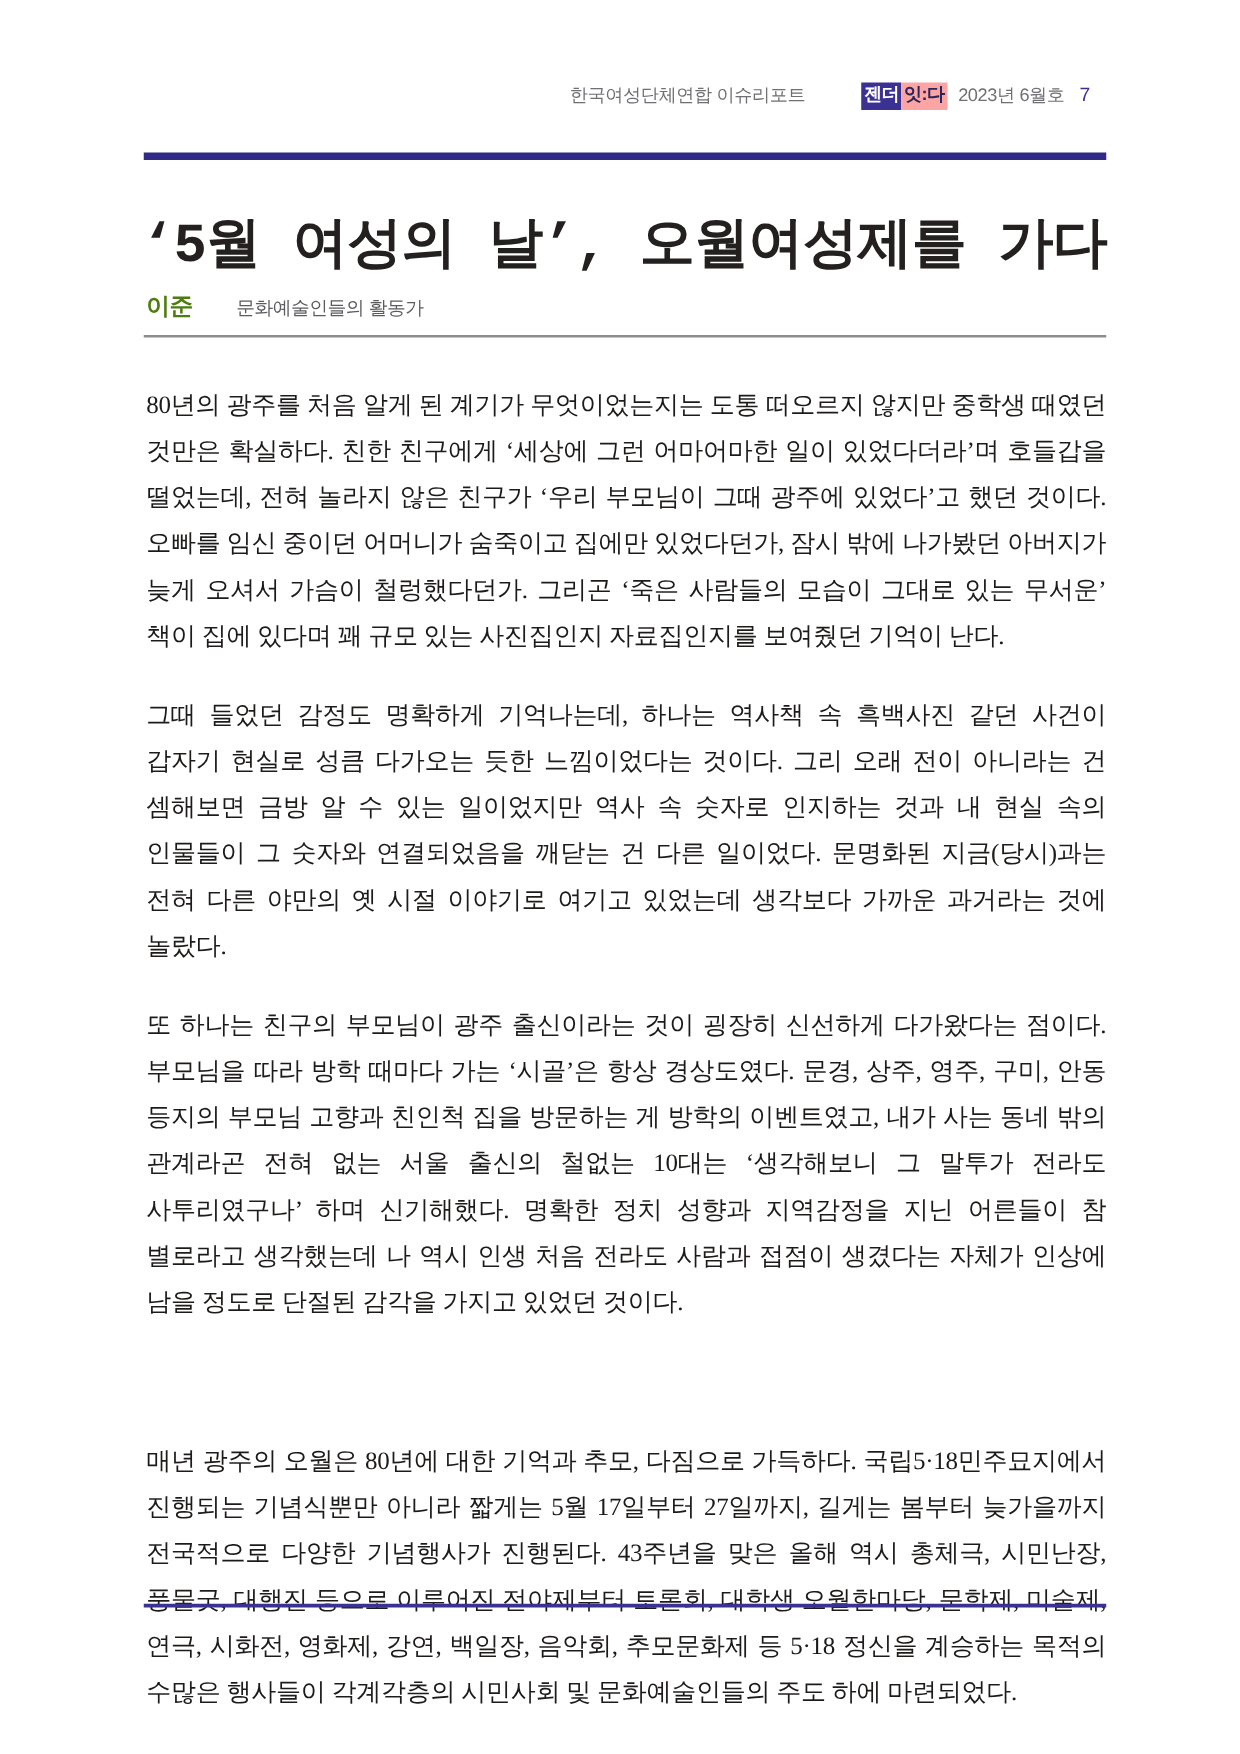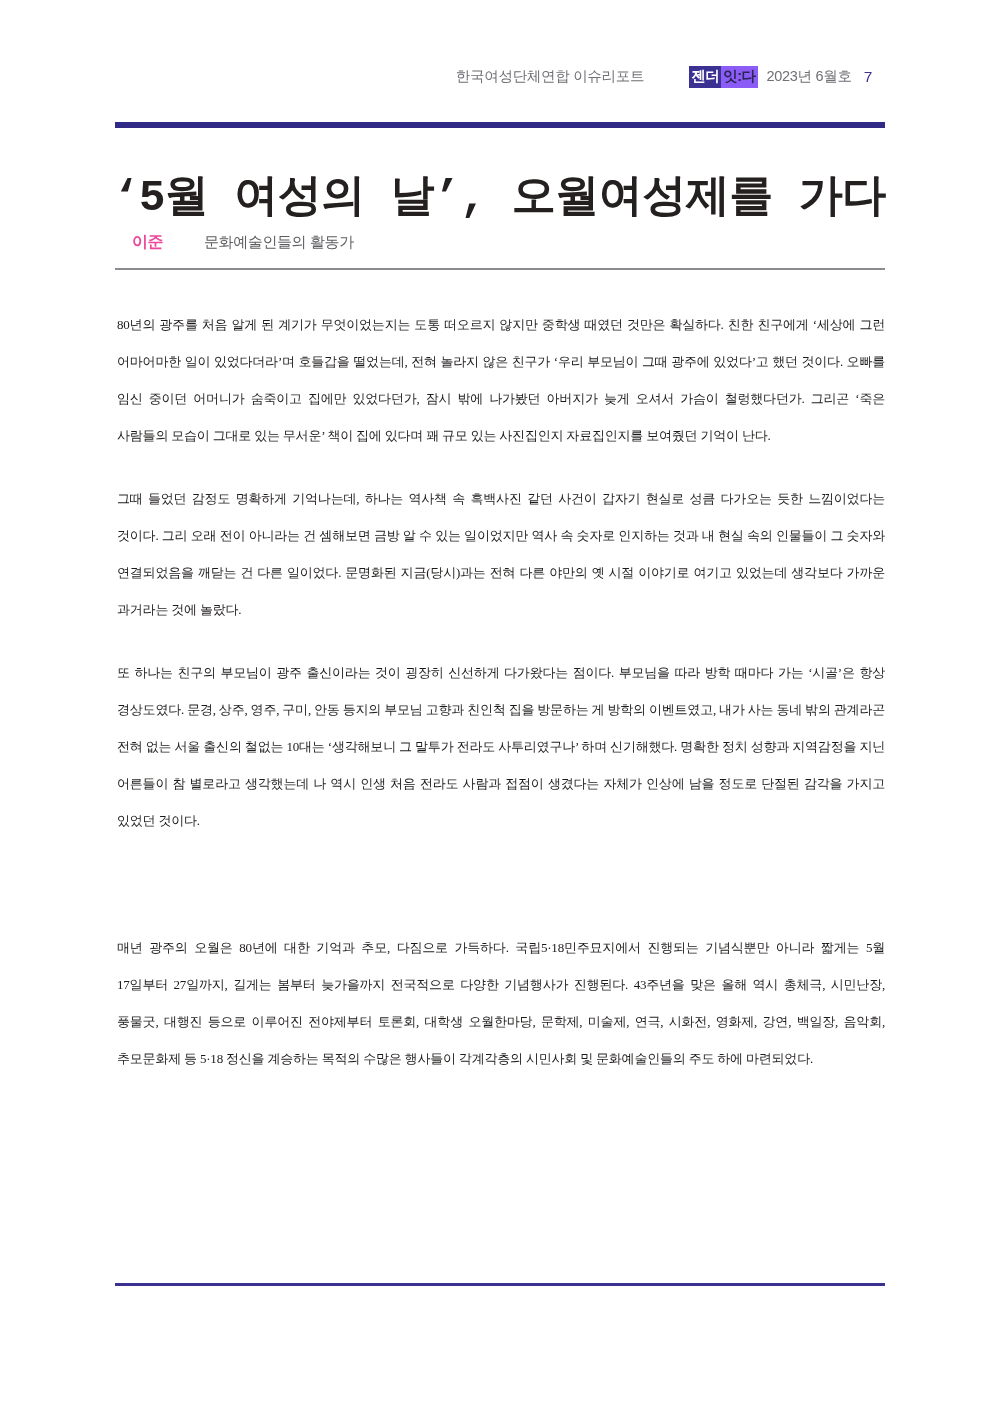--- a/index.html
+++ b/index.html
@@ -49,21 +49,21 @@
     font-weight: 700;
     letter-spacing: -0.5px;
     padding-left: 36px;
   }
   .brand-badge .brand-a {
     background: #3b3192;
     color: #ffffff;
     padding: 3px 2px 4px 2px;
   }
   .brand-badge .brand-b {
-    background: #8b5cf6;
+    background: #fca5a5;
     color: #2b2558;
     padding: 3px 2px 4px 2px;
     text-align: right;
   }
 
   .hdr-issue {
     color: #6f6f74;
   }
   .hdr-pagenum {
     color: #3b3192;
@@ -117,43 +117,42 @@
   .byline {
     position: absolute;
     left: 117px;
     top: 232px;
     display: flex;
     align-items: baseline;
     font-family: "Liberation Sans", "DejaVu Sans", sans-serif;
     letter-spacing: -0.4px;
   }
   .byline-author {
-    font-size: 16px;
+    font-size: 19px;
     font-weight: 700;
-    color: #ec4899;
+    color: #4d7c0f;
     min-width: 72px;
-    margin-left: 15px;
   }
   .byline-affiliation {
     font-size: 15px;
     font-weight: 400;
     color: #5c5c60;
   }
 
   
   .body-col {
     position: absolute;
     left: 117px;
     top: 306px;
     width: 768px;
   }
 
   .para {
     font-family: "Liberation Serif", "DejaVu Serif", serif;
-    font-size: 13px;
+    font-size: 20px;
     line-height: 37px;
     color: #1d1b1a;
     text-align: justify;
     text-justify: inter-character;
     letter-spacing: -0.2px;
     word-break: keep-all;
     margin: 0 0 26px 0;
     text-align-last: left;
   }
   .para.last-of-block {

